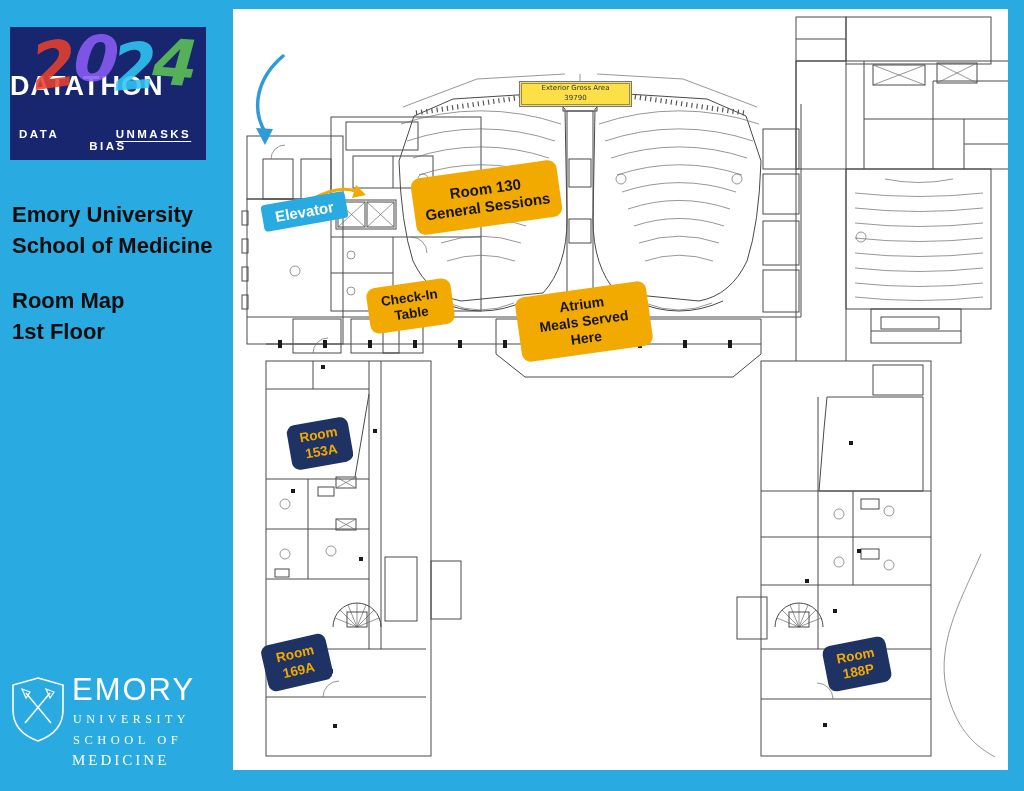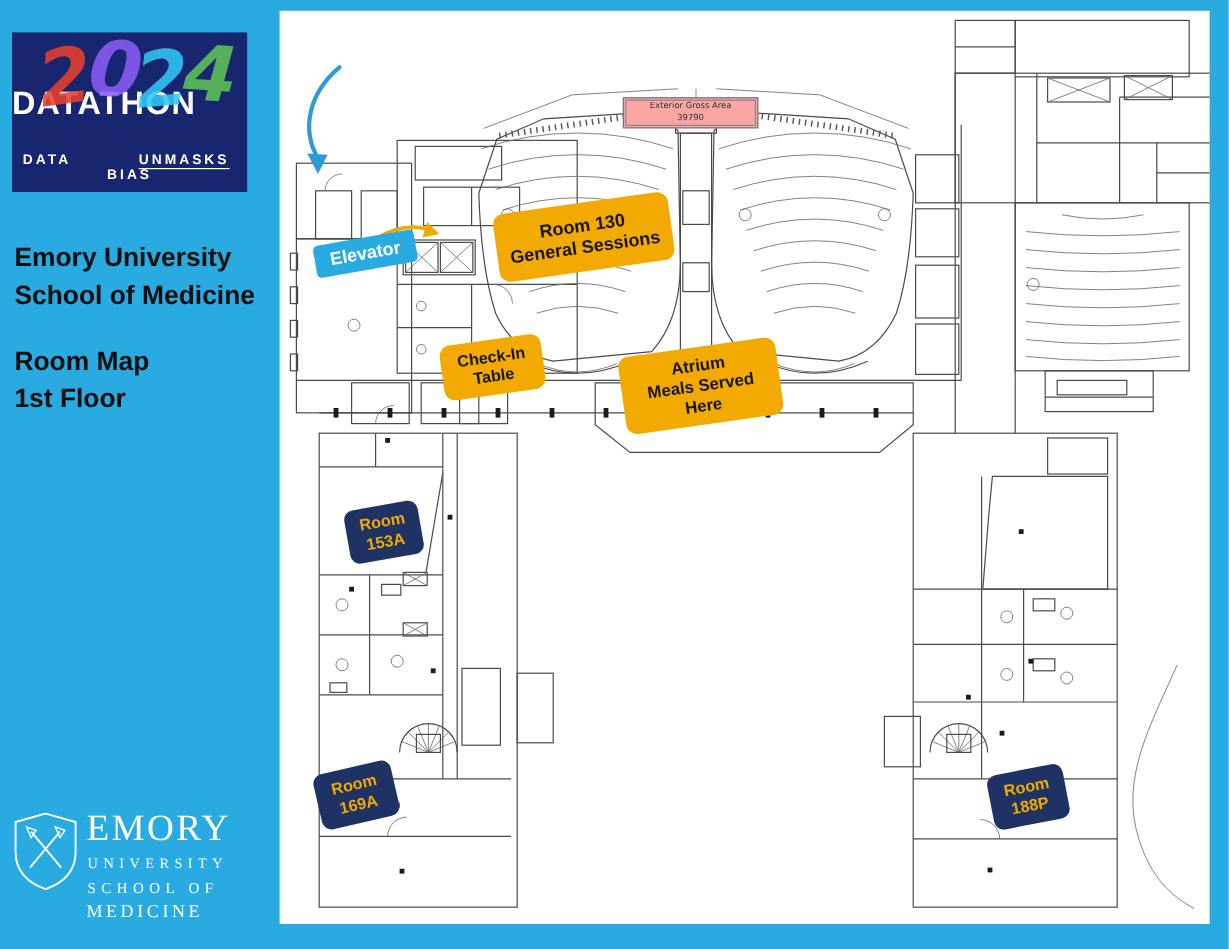--- a/index.html
+++ b/index.html
@@ -18,21 +18,21 @@
   .d3 { left:103px; top:8px; color:#30C6F4; transform:rotate(-5deg); }
   .d4 { left:143px; top:4px; color:#5FC457; transform:rotate(4deg); }
   .tagline { position:absolute; left:0; top:101px; width:100%; text-align:center; color:#fff;
     font-size:11.5px; font-weight:700; letter-spacing:2.5px; z-index:4; }
   .tagline .ul { text-decoration:underline; text-underline-offset:3px;padding-left:45px; }
   .side-txt { position:absolute; left:12px; color:#0d0d0d; font-size:22px; font-weight:800; line-height:1.4; }
   .org { top:200px; }
   .maplbl { top:286px; }
   .emory-footer { position:absolute; left:8px; top:672px; width:215px; color:#fff; }
   .shield { position:absolute; left:2px; top:4px; }
-  .emory-name { position:absolute; left:64px; top:0px; font-family:Liberation Serif, serif;
+  .emory-name { position:absolute; left:64px; top:0px; font-family:Liberation Sans, sans-serif;
     font-size:31px; letter-spacing:2px; }
   .emory-sub1 { position:absolute; left:65px; top:40px; font-family:"Liberation Serif", serif;
     font-size:12px; letter-spacing:4.5px; }
   .emory-sub2 { position:absolute; left:65px; top:61px; font-family:Liberation Serif, serif;
     font-size:12.5px; letter-spacing:4.5px; }
   .emory-sub3 { position:absolute; left:64px; top:80px; font-family:"Liberation Serif", serif;
     font-size:15px; letter-spacing:3px; }
 
   
   .tag { position:absolute; display:flex; flex-direction:column; align-items:center; justify-content:center;
@@ -44,21 +44,21 @@
     font-size:34px; font-weight:800; line-height:1.45; z-index:10; }
   .t-room130 { left:413px; top:169px; width:147px; height:57px; transform:rotate(-8deg); font-size:15px; }
   .t-checkin { left:368px; top:283px; width:85px; height:46px; transform:rotate(-8deg); font-size:13.5px; }
   .t-atrium  { left:518px; top:289px; width:132px; height:65px; transform:rotate(-8deg); font-size:14px; }
   .t-elev    { left:262px; top:198px; width:85px; height:27px; transform:rotate(-10deg); font-size:15px; }
   .t-153a { left:289px; top:421px; width:62px; height:45px; transform:rotate(-10deg); font-size:13.5px; }
   .t-169a { left:264px; top:639px; width:66px; height:47px; transform:rotate(-13deg); font-size:13.5px; }
   .t-188p { left:825px; top:641px; width:64px; height:46px; transform:rotate(-11deg); font-size:13.5px; }
   .arrow-svg { position:absolute; z-index:9; }
   .gross-box { position:absolute; left:519px; top:81px; width:113px; height:26px; border:1px solid #777;
-    padding:1px; z-index:8; background:#fca5a5; }
+    padding:1px; z-index:8; background:#fde047; }
   .gross-in { width:100%; height:100%; border:1px solid #888; text-align:center;
     font-family:"DejaVu Sans", sans-serif; font-size:7px; line-height:1.4; color:#333; }
 
   
   .plan { position:absolute; left:233px; top:9px; }
   .w  { stroke:#4a4a4a; fill:none; stroke-width:1; }
   .wt { stroke:#6a6a6a; fill:none; stroke-width:.7; }
   .hatch-edge { stroke:#555; stroke-width:5; stroke-dasharray:1.2 4; fill:none; }
   .blk { fill:#1a1a1a; }
 </style>

